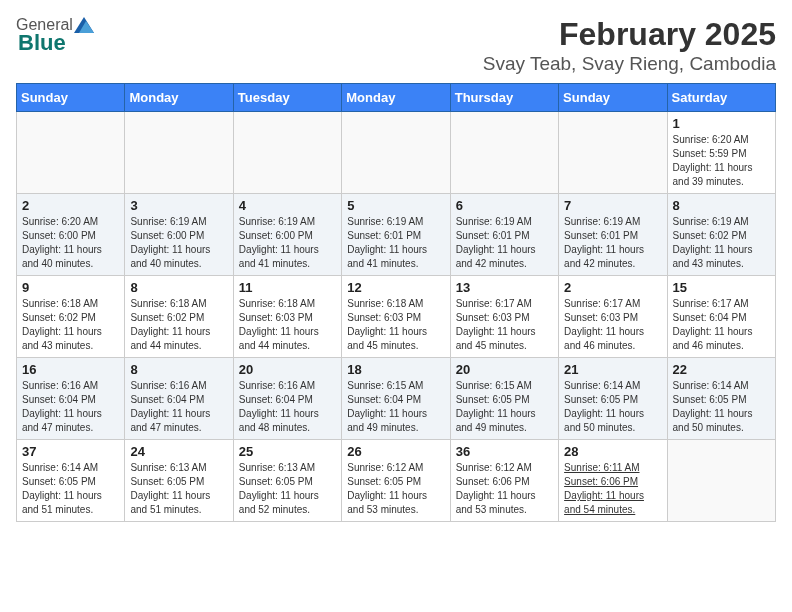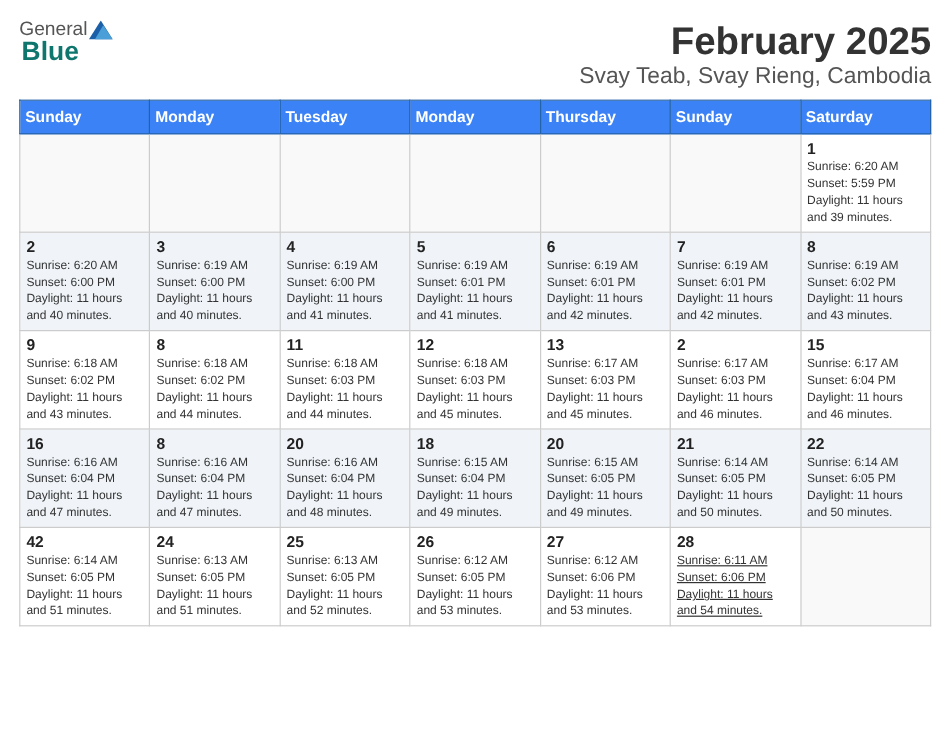--- a/index.html
+++ b/index.html
@@ -251,21 +251,21 @@
         </td>
         <td>
           <div class="day-number">22</div>
           <div class="day-info" style="white-space: pre-line;">Sunrise: 6:14 AM
 Sunset: 6:05 PM
 Daylight: 11 hours and 50 minutes.</div>
         </td>
       </tr>
       <tr>
         <td>
-          <div class="day-number">42</div>
+          <div class="day-number">37</div>
           <div class="day-info" style="white-space: pre-line;">Sunrise: 6:14 AM
 Sunset: 6:05 PM
 Daylight: 11 hours and 51 minutes.</div>
         </td>
         <td>
           <div class="day-number">24</div>
           <div class="day-info" style="white-space: pre-line;">Sunrise: 6:13 AM
 Sunset: 6:05 PM
 Daylight: 11 hours and 51 minutes.</div>
         </td>
@@ -275,21 +275,21 @@
 Sunset: 6:05 PM
 Daylight: 11 hours and 52 minutes.</div>
         </td>
         <td>
           <div class="day-number">26</div>
           <div class="day-info" style="white-space: pre-line;">Sunrise: 6:12 AM
 Sunset: 6:05 PM
 Daylight: 11 hours and 53 minutes.</div>
         </td>
         <td>
-          <div class="day-number">27</div>
+          <div class="day-number">36</div>
           <div class="day-info" style="white-space: pre-line;">Sunrise: 6:12 AM
 Sunset: 6:06 PM
 Daylight: 11 hours and 53 minutes.</div>
         </td>
         <td>
           <div class="day-number">28</div>
           <div class="day-info" style="white-space: pre-line; text-decoration: underline;">Sunrise: 6:11 AM
 Sunset: 6:06 PM
 Daylight: 11 hours and 54 minutes.</div>
         </td>

